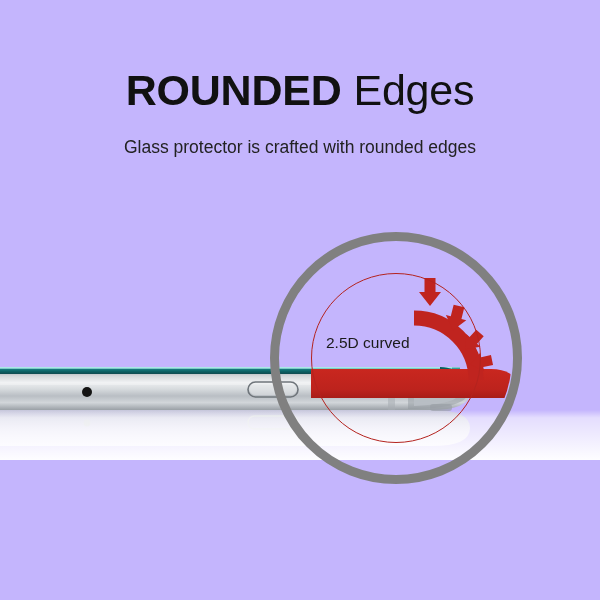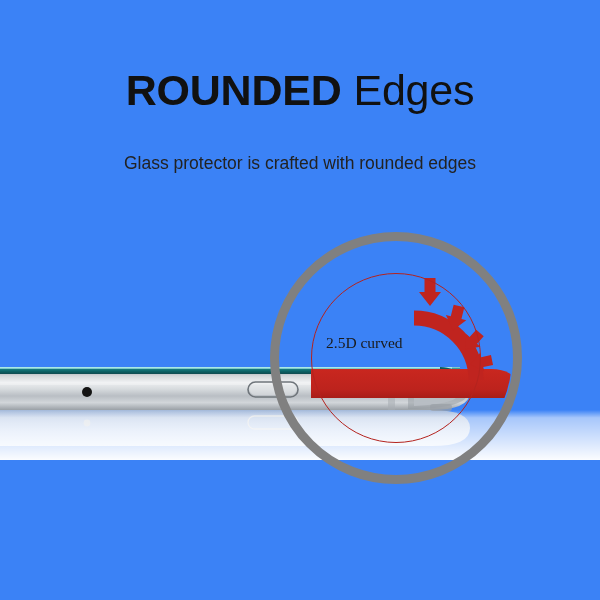--- a/index.html
+++ b/index.html
@@ -8,21 +8,21 @@
     padding: 0;
     background: #ffffff;
   }
   body {
     font-family: "Liberation Sans", sans-serif;
   }
   #stage {
     position: relative;
     width: 600px;
     height: 600px;
-    background: #3b82f6;
+    background: #c4b5fd;
     overflow: hidden;
   }
 
   
   .headline {
     position: absolute;
     left: 0;
     top: 68px;
     width: 600px;
     text-align: center;
@@ -45,21 +45,20 @@
     top: 133px;
     width: 600px;
     text-align: center;
     font-size: 17.5px;
     line-height: 1.6;
     color: #222222;
     font-weight: 400;
   }
   .subhead .line {
     display: block;
-    margin-top: 16px;
   }
 
   
   #phone-illustration {
     position: absolute;
     left: 0;
     top: 340px;
     width: 600px;
     height: 180px;
   }
@@ -94,21 +93,20 @@
   }
 
   .mag-label {
     position: absolute;
     left: 62px;
     top: 108px;
     font-size: 15.5px;
     color: #1a1a1a;
     font-weight: 400;
     white-space: nowrap;
-    font-family: Liberation Serif, serif;
   }
 
   #mag-art {
     position: absolute;
     left: 0;
     top: 0;
     width: 262px;
     height: 262px;
   }
 </style>

